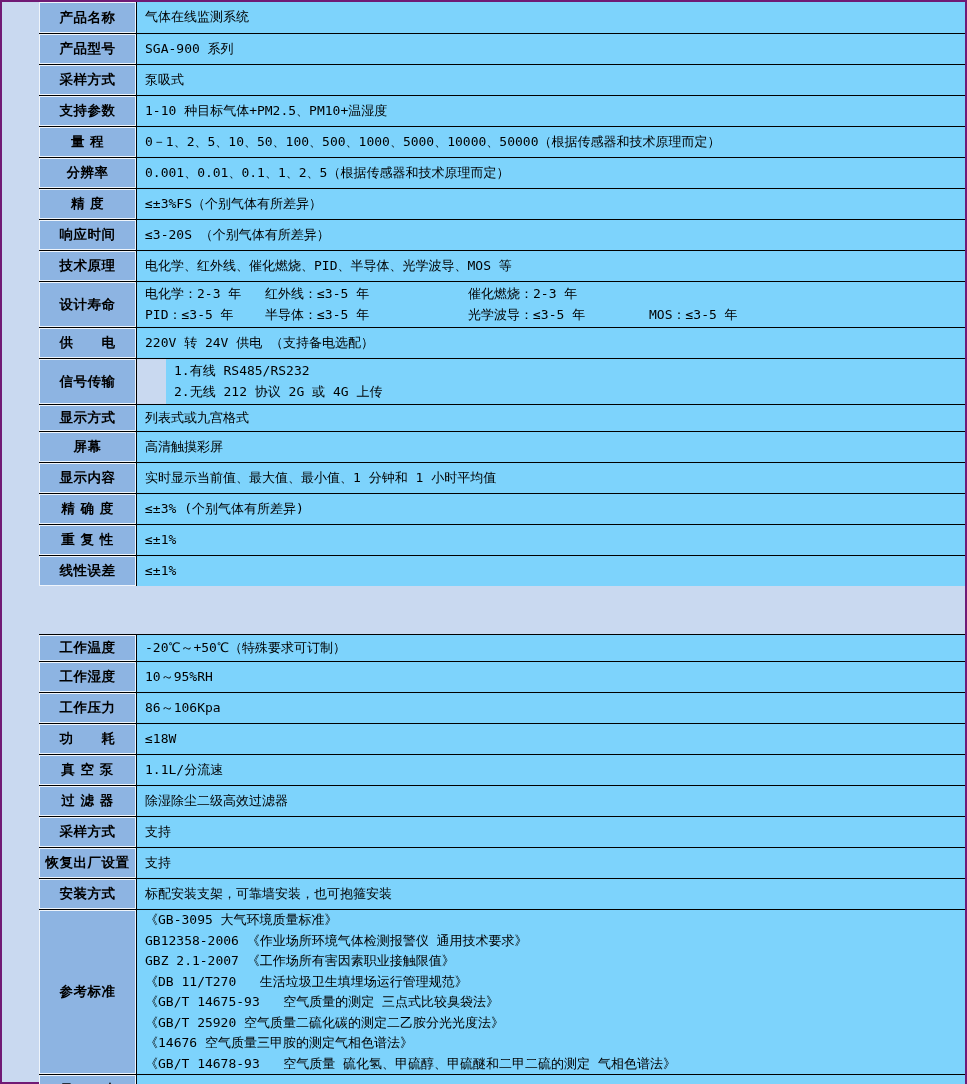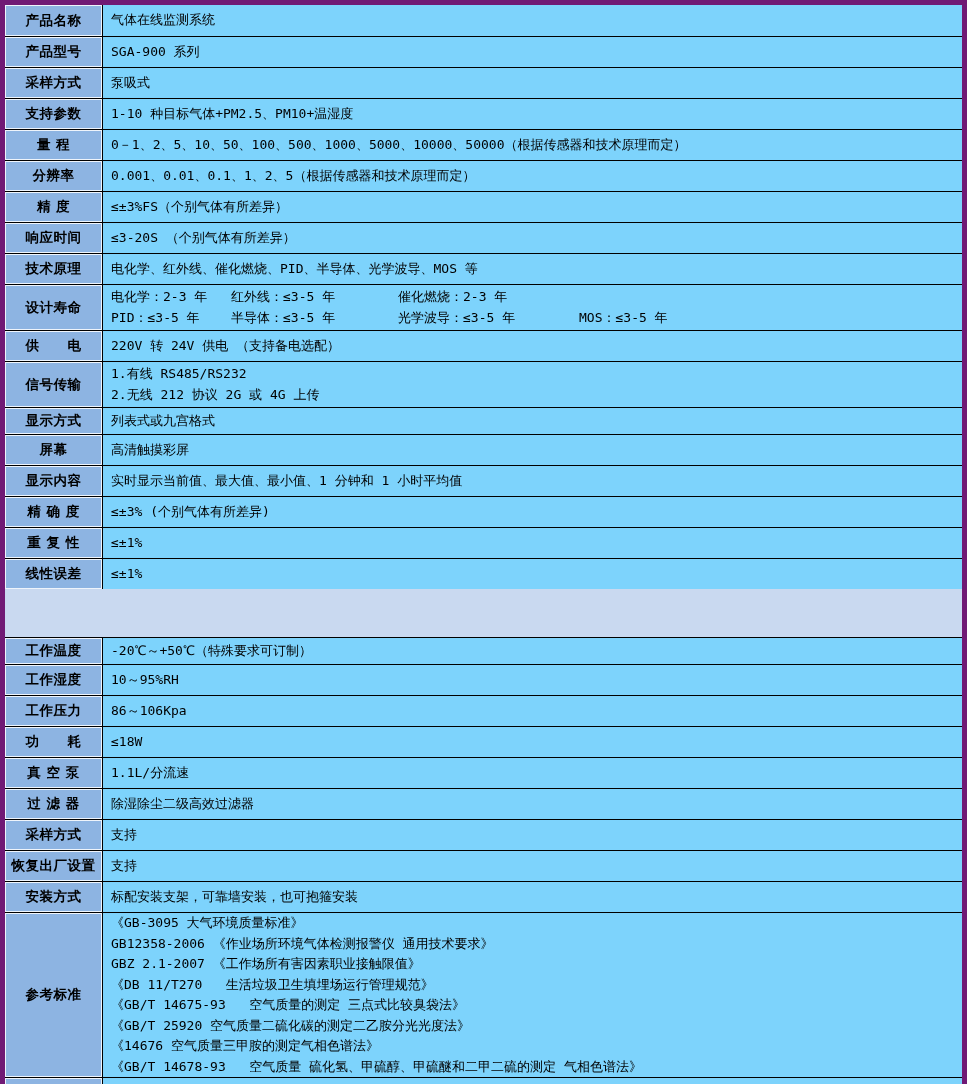--- a/index.html
+++ b/index.html
@@ -5,35 +5,36 @@
   html, body {
     margin: 0;
     padding: 0;
     background: #ffffff;
     font-family: "DejaVu Sans", "Liberation Sans", sans-serif;
   }
   .spec-table {
     width: 967px;
     height: 1084px;
     box-sizing: border-box;
-    border: 5px solid #701a75;
+    border: 2px solid #701a75;
     display: flex;
     flex-direction: column;
     background: #c9d9f0;
+    padding-left: 37px;
   }
   .row {
     display: flex;
     min-height: 31px;
     box-sizing: border-box;
     flex: 0 0 auto;
   }
   .row + .row { border-top: 1px solid #000000; }
   
   .row:nth-child(10) { min-height: 44px; }  
-  .row:nth-child(12) { min-height: 44px; }  
+  .row:nth-child(12) { min-height: 44px; gap: 29px; }  
   .row:nth-child(13) { min-height: 27px; }  
   .row:nth-child(19) { min-height: 27px; margin-top: 48px; }  
   .row:nth-child(28) { flex: 1 1 auto; min-height: 165px; }  
 
   .label-cell {
     width: 98px;
     box-sizing: border-box;
     border-right: 1px solid #000000;
     background: #8db4e2;
     box-shadow: inset 0 0 0 1px rgba(255,255,255,0.85);
@@ -61,21 +62,21 @@
     color: #000000;
   }
   .line {
     line-height: 20.5px;
     white-space: pre-wrap;
   }
   
   .row:nth-child(10) .line { display: flex; }
   .row:nth-child(10) .seg:nth-child(1) { width: 120px; flex: 0 0 auto; }
   .row:nth-child(10) .seg:nth-child(2) { width: 167px; flex: 0 0 auto; }
-  .row:nth-child(10) .seg:nth-child(3) { width: 153px; flex: 0 0 auto; }
+  .row:nth-child(10) .seg:nth-child(3) { width: 153px; flex: 0 0 auto; margin-left: 36px; }
   .row:nth-child(10) .seg:nth-child(4) { flex: 1; margin-left: 28px; }
 </style>
 </head>
 <body>
 
 <div class="spec-table">
     <div class="row">
       <div class="label-cell">产品名称</div>
       <div class="value-cell">
         <div class="line">气体在线监测系统</div>

